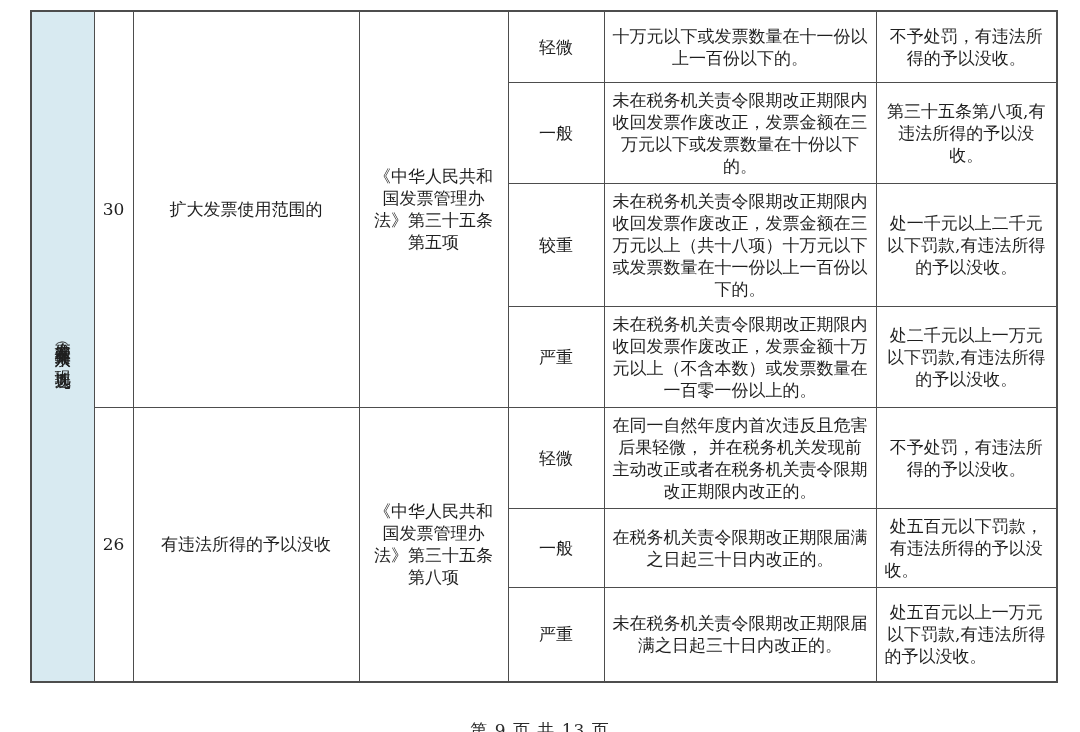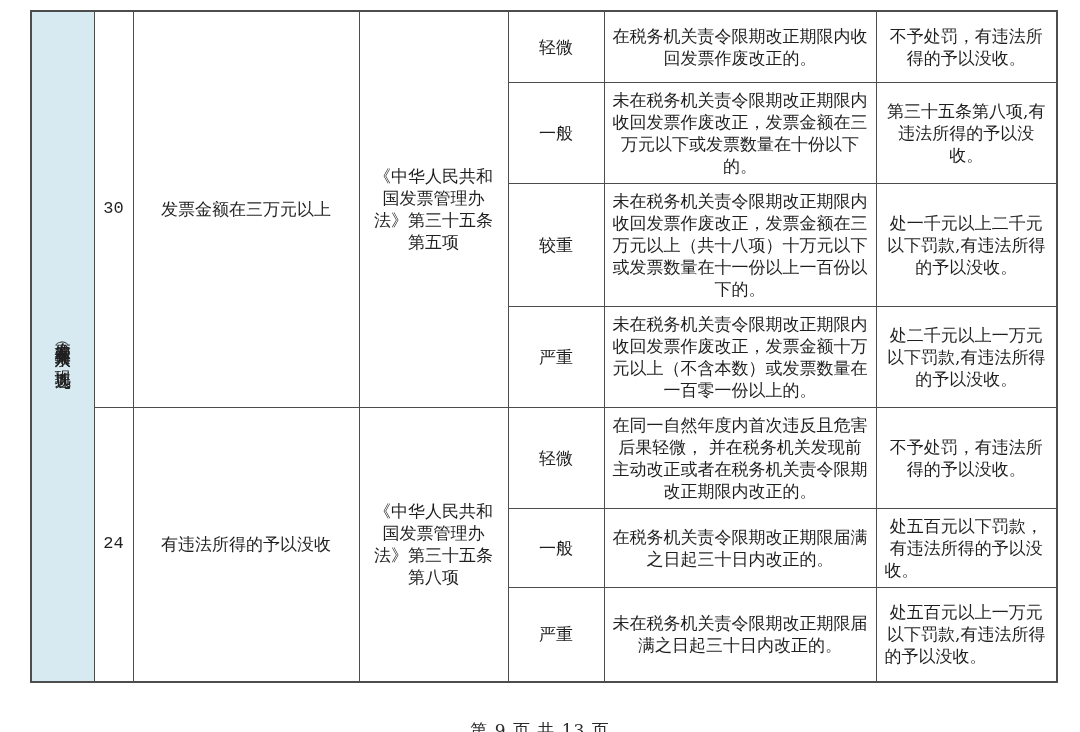--- a/index.html
+++ b/index.html
@@ -44,21 +44,20 @@
     writing-mode: vertical-rl;
     text-orientation: mixed;
     margin: 0 auto;
     font-size: 16px;
     letter-spacing: 1px;
     line-height: 1;
   }
   td.num {
     font-size: 18px;
     padding: 2px;
-    font-family: Liberation Mono, monospace;
   }
   td.cond {
     padding: 6px 12px;
   }
   td.pen {
     padding: 6px 8px;
   }
   td.pen-left {
     text-align: justify;
     text-align-last: left;
@@ -89,24 +88,24 @@
       <col style="width:272px">
       <col style="width:181px">
     </colgroup>
     <tbody>
 
       <tr style="height:71px">
         <td class="cat" rowspan="7">
           <div class="vert-label">发票管理类（共十八项，现选九项）</div>
         </td>
         <td class="num" rowspan="4">30</td>
-        <td class="viol" rowspan="4">发票金额在三万元以上</td>
+        <td class="viol" rowspan="4">扩大发票使用范围的</td>
         <td class="basis" rowspan="4">《中华人民共和国发票管理办法》第三十五条第五项</td>
         <td class="sev">轻微</td>
-        <td class="cond">在税务机关责令限期改正期限内收回发票作废改正的。</td>
+        <td class="cond">十万元以下或发票数量在十一份以上一百份以下的。</td>
         <td class="pen">不予处罚，有违法所得的予以没收。</td>
       </tr>
 
       <tr style="height:99px">
         <td class="sev">一般</td>
         <td class="cond">未在税务机关责令限期改正期限内收回发票作废改正，发票金额在三万元以下或发票数量在十份以下的。</td>
         <td class="pen">第三十五条第八项,有违法所得的予以没收。</td>
       </tr>
 
       <tr style="height:122px">
@@ -115,21 +114,21 @@
         <td class="pen">处一千元以上二千元以下罚款,有违法所得的予以没收。</td>
       </tr>
 
       <tr style="height:101px">
         <td class="sev">严重</td>
         <td class="cond">未在税务机关责令限期改正期限内收回发票作废改正，发票金额十万元以上（不含本数）或发票数量在一百零一份以上的。</td>
         <td class="pen">处二千元以上一万元以下罚款,有违法所得的予以没收。</td>
       </tr>
 
       <tr style="height:101px">
-        <td class="num" rowspan="3">24</td>
+        <td class="num" rowspan="3">26</td>
         <td class="viol" rowspan="3">有违法所得的予以没收</td>
         <td class="basis" rowspan="3">《中华人民共和国发票管理办法》第三十五条第八项</td>
         <td class="sev">轻微</td>
         <td class="cond">在同一自然年度内首次违反且危害后果轻微， 并在税务机关发现前主动改正或者在税务机关责令限期改正期限内改正的。</td>
         <td class="pen">不予处罚，有违法所得的予以没收。</td>
       </tr>
 
       <tr style="height:76px">
         <td class="sev">一般</td>
         <td class="cond">在税务机关责令限期改正期限届满之日起三十日内改正的。</td>

